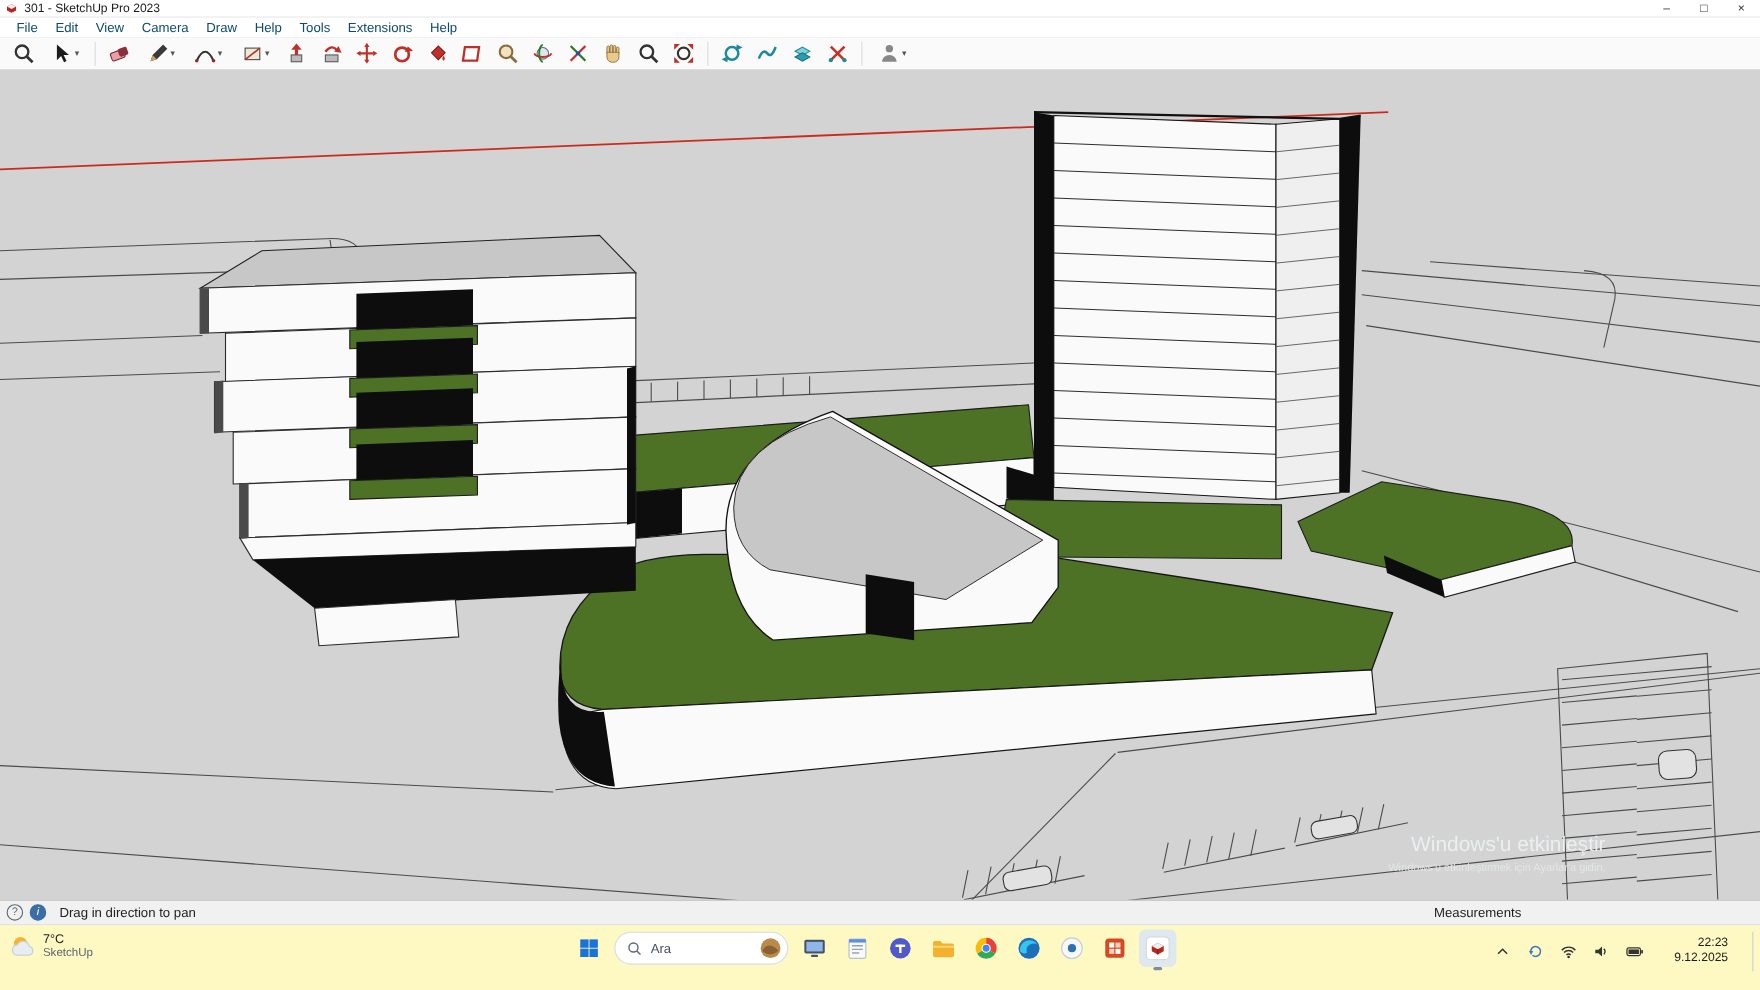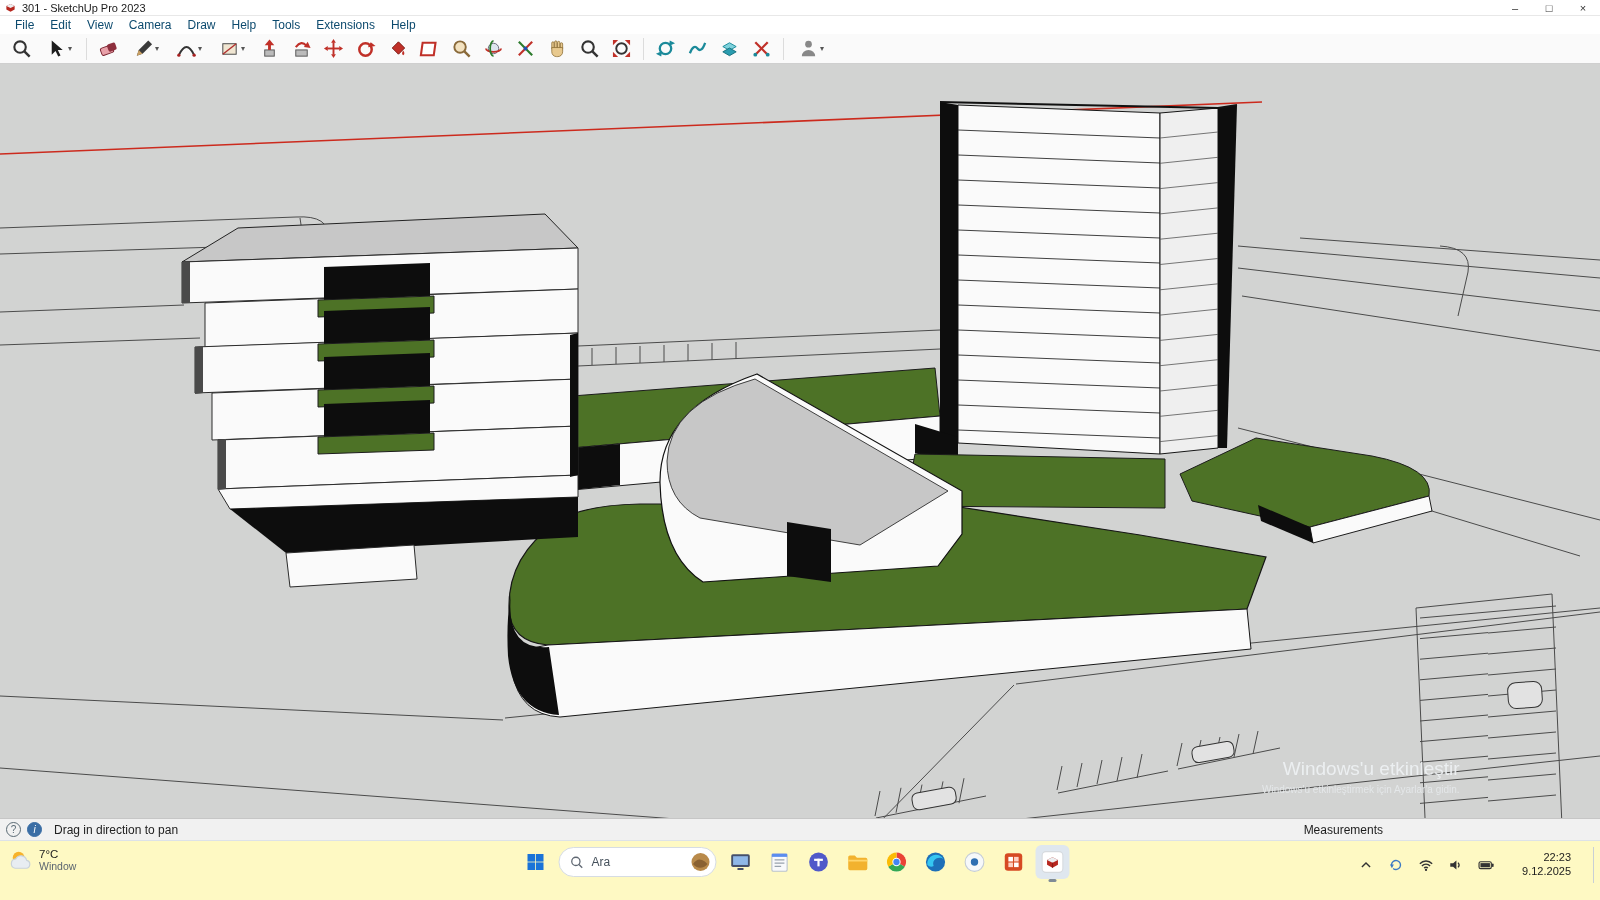--- a/index.html
+++ b/index.html
@@ -470,21 +470,21 @@
 </div>
 
 <div class="taskbar">
   <div class="tb-left">
     <svg class="wx" viewBox="0 0 22 20">
       <circle cx="9" cy="8" r="5" fill="#f7b32b"></circle>
       <path d="M6,17 a4,4 0 0 1 0.5,-7.9 a5,5 0 0 1 9.3,1.2 a3.4,3.4 0 0 1 -0.4,6.7 z" fill="#e8edf2" stroke="#c9d2da"></path>
     </svg>
     <div class="wx-text">
       <div class="wx-temp">7°C</div>
-      <div class="wx-cond">Window</div>
+      <div class="wx-cond">SketchUp</div>
     </div>
   </div>
 
   <div class="tb-center">
     <button class="start">
       <svg viewBox="0 0 22 22">
         <g fill="#1a73d8">
           <rect x="3" y="3" width="7.6" height="7.6"></rect>
             <rect x="11.4" y="3" width="7.6" height="7.6"></rect>
           <rect x="3" y="11.4" width="7.6" height="7.6"></rect>

